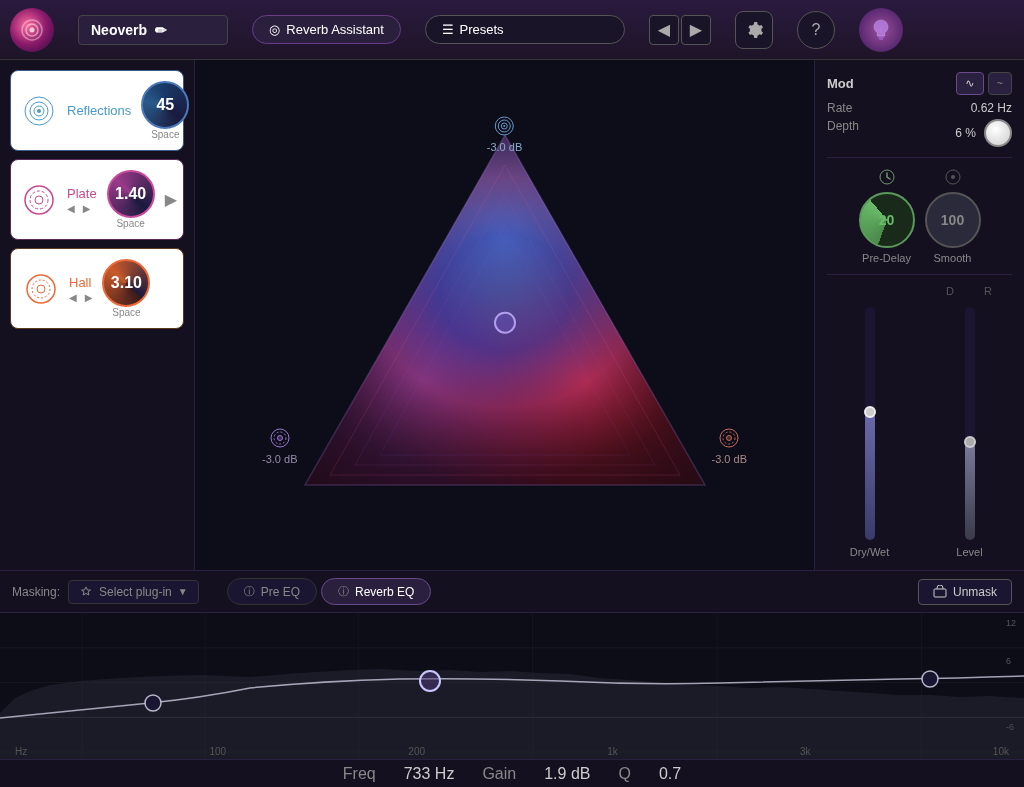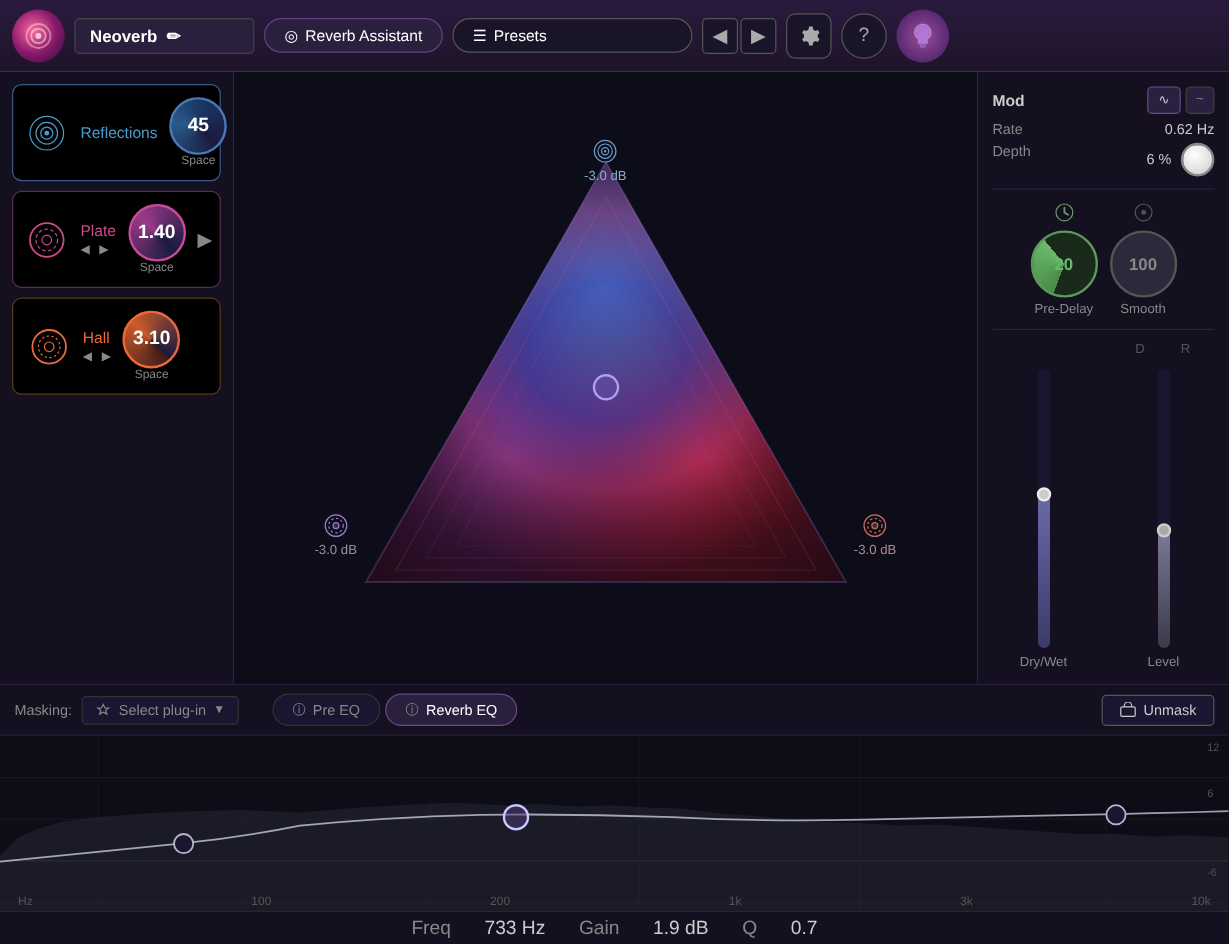--- a/index.html
+++ b/index.html
@@ -2,21 +2,21 @@
 <html><head>
   <meta charset="utf-8">
   <style>
     * { box-sizing: border-box; margin: 0; padding: 0; }
     body { width: 1024px; height: 787px; background: #1a1a2e; font-family: 'Arial', sans-serif; overflow: hidden; color: #fff; }
 
     
     .header {
       display: flex; align-items: center; height: 60px;
       background: linear-gradient(180deg, #2a1a3e 0%, #1e1428 100%);
-      padding: 0 10px; gap: 8px; border-bottom: 1px solid #333;
+      padding: 0 10px; gap: 24px; border-bottom: 1px solid #333;
     }
     .logo { width: 44px; height: 44px; background: radial-gradient(circle at 40% 40%, #ff6b9d, #8b1a6b, #2a0a3e); border-radius: 50%; display:flex; align-items:center; justify-content:center; }
     .logo svg { width:28px; height:28px; }
     .plugin-name { background: #2a1f3d; border: 1px solid #444; border-radius: 4px; padding: 6px 12px; display:flex; align-items:center; gap:8px; min-width:150px; }
     .plugin-name span { font-size:14px; font-weight:bold; color:#fff; }
     .edit-icon { color:#888; cursor:pointer; }
     .header-btn { background: #1a1428; border: 1px solid #555; border-radius: 20px; padding: 6px 16px; display:flex; align-items:center; gap:6px; cursor:pointer; color:#fff; font-size:13px; }
     .header-btn.active { background:#2a1f3d; border-color:#6a3d8a; }
     .presets-btn { background:#1a1428; border:1px solid #555; border-radius:20px; padding:6px 16px; display:flex; align-items:center; gap:6px; cursor:pointer; color:#fff; font-size:13px; flex:1; max-width:200px; }
     .nav-arrows { display:flex; gap:2px; }
@@ -30,21 +30,21 @@
 
     
     .left-panel {
       width: 195px; min-width:195px;
       background: #141020;
       border-right: 1px solid #2a2040;
       display:flex; flex-direction:column; padding:10px;
       gap:8px;
     }
     .reverb-module {
-      background:#000000; border:1px solid #2a2050; border-radius:8px;
+      background:#ffffff; border:1px solid #2a2050; border-radius:8px;
       padding:10px; display:flex; align-items:center; gap:10px;
     }
     .module-icon { width:36px; height:36px; display:flex; align-items:center; justify-content:center; }
     .module-info { display:flex; flex-direction:column; gap:2px; }
     .module-name { font-size:13px; }
     .module-space { font-size:10px; color:#888; text-align:center; }
     .knob-container { display:flex; flex-direction:column; align-items:center; }
     .knob { width:48px; height:48px; border-radius:50%; display:flex; align-items:center; justify-content:center; font-size:16px; font-weight:bold; position:relative; }
     .knob-reflections { background: conic-gradient(from 135deg, #1a1a3e 0%, #2a5a8a 40%, #1a3a6a 60%, #1a1a3e 100%); border:2px solid #4a7aba; }
     .knob-plate { background: conic-gradient(from 135deg, #1a1a3e 0%, #9a3a8a 50%, #1a1a3e 100%); border:2px solid #ca4a9a; }

